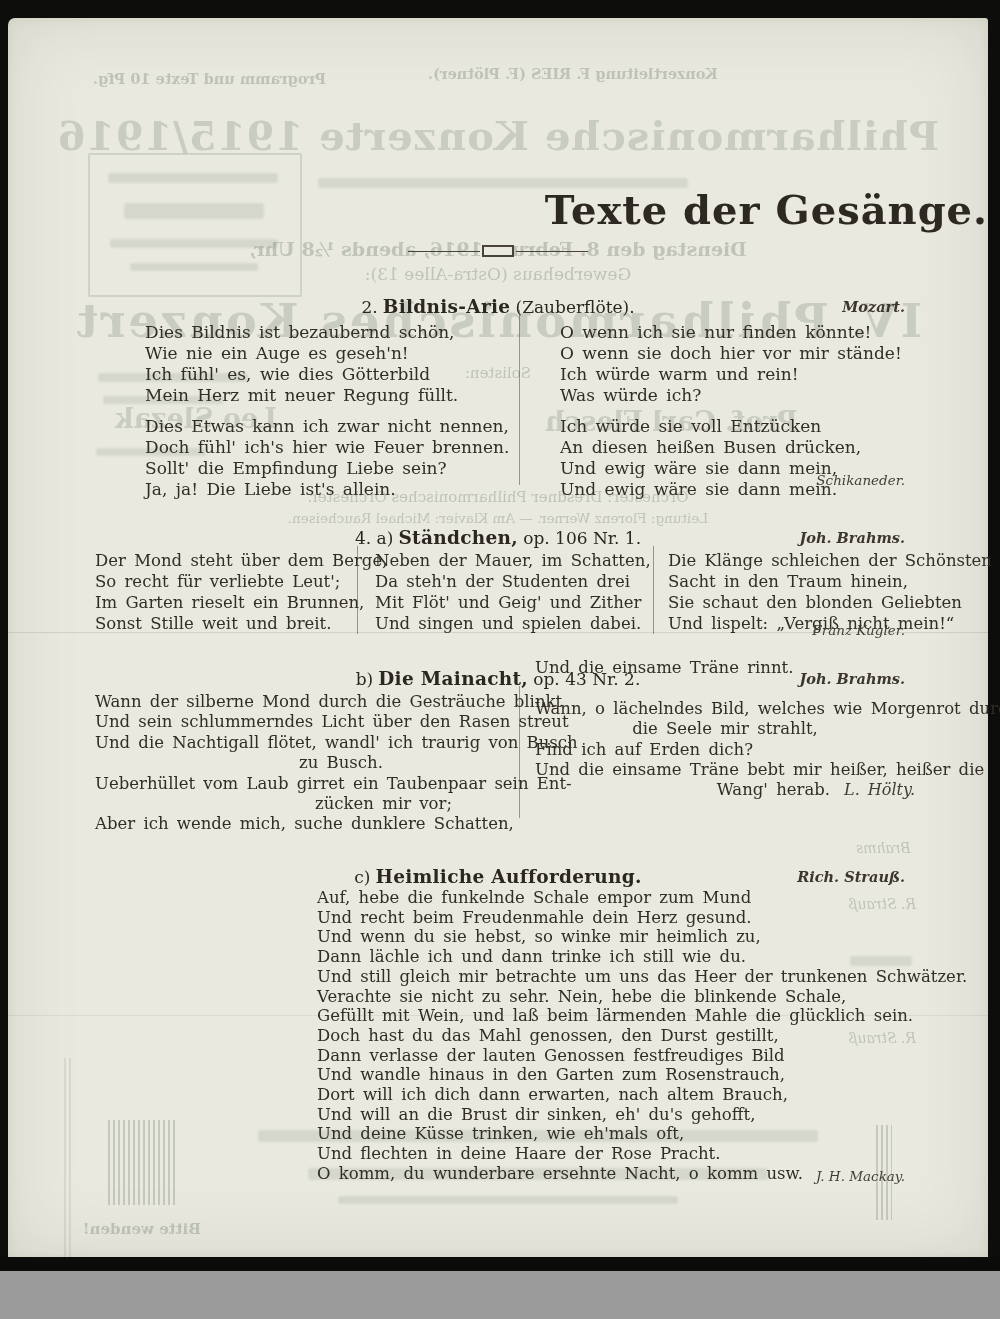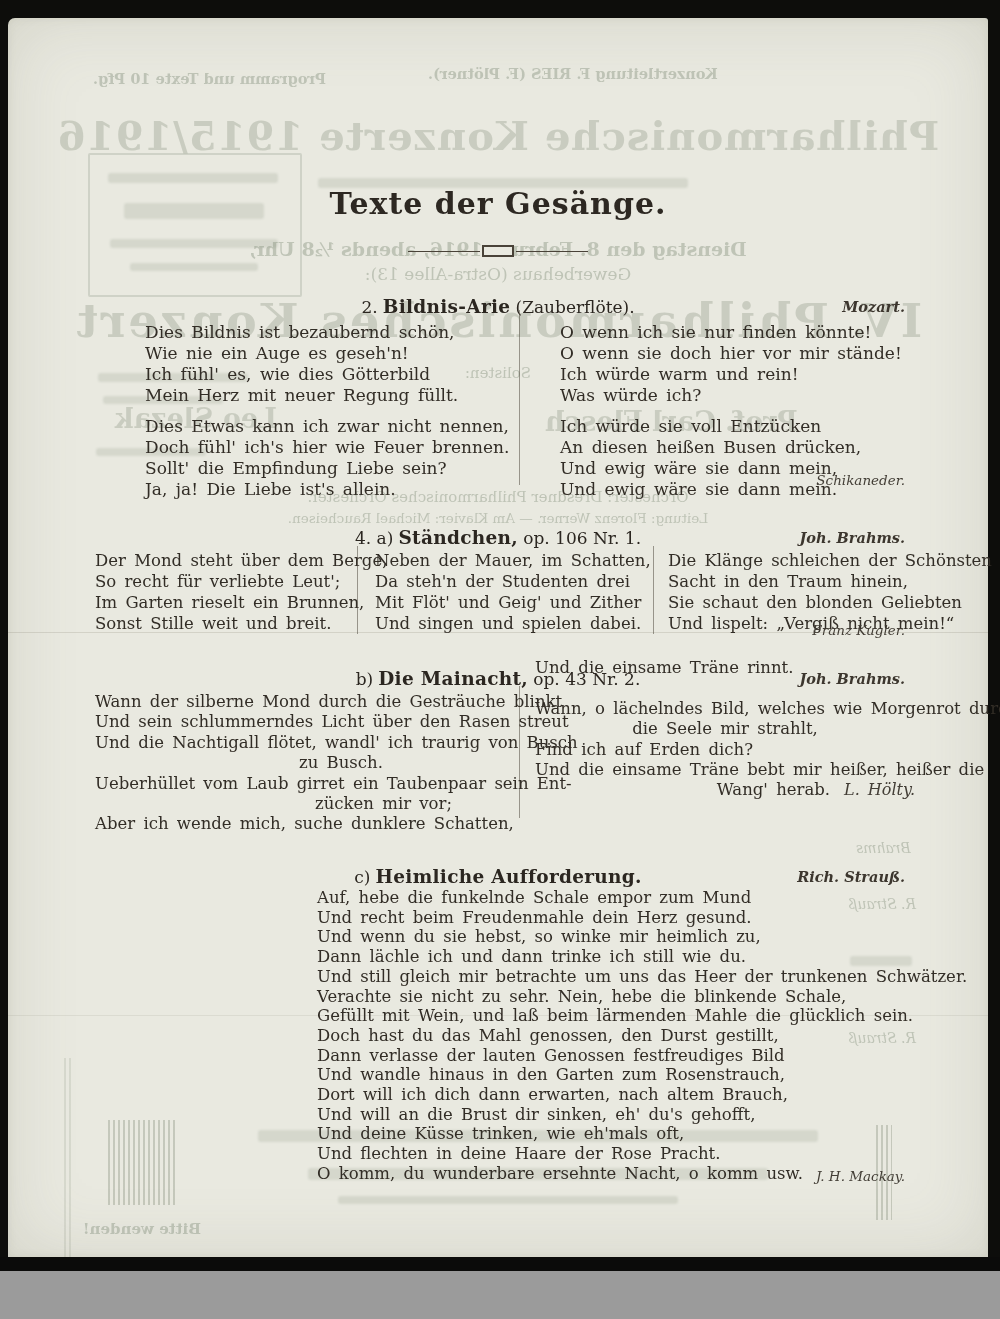--- a/index.html
+++ b/index.html
@@ -17,22 +17,22 @@
   
   .bleed{position:absolute;transform:scaleX(-1);white-space:nowrap;
          color:rgba(128,140,120,.40);filter:blur(.7px);}
   .bleed.center{left:0;width:100%;text-align:center;}
   .bleed.big{color:rgba(128,140,120,.30);}
   .smudge{position:absolute;background:rgba(135,146,125,.20);border-radius:3px;filter:blur(1px);}
   .hatch{position:absolute;background:repeating-linear-gradient(90deg,rgba(120,130,110,.32) 0 2px,transparent 2px 5px);filter:blur(.4px);}
   .adbox{position:absolute;border:2px solid rgba(130,142,122,.25);border-radius:2px;}
   .crease{position:absolute;left:0;width:100%;height:1px;background:rgba(110,105,88,.18);}
   
-  .page-title{position:absolute;top:168px;left:0;width:100%;text-align:center;
-    font-size:30px;font-weight:600;letter-spacing:1px;color:#2d2822;}
+  .page-title{position:absolute;top:168px;left:0;width:100%;text-align:right;
+    font-size:40px;font-weight:600;letter-spacing:1px;color:#2d2822;}
   .ornament{position:absolute;top:227px;left:0;width:100%;display:flex;justify-content:center;align-items:center;}
   .ornament .bar{width:72px;height:1px;background:#494238;}
   .ornament .box{width:28px;height:8px;border:2px solid #494238;background:#e9e9e0;margin:0 2px;}
   .hdr{position:absolute;left:0;width:100%;text-align:center;color:#2b2620;white-space:nowrap;}
   .hdr .pfx,.hdr .opx{font-size:17px;}
   .hdr .ttl{font-weight:700;font-size:18.5px;letter-spacing:.3px;}
   .composer{position:absolute;right:83px;font-style:italic;font-weight:600;font-size:14.5px;color:#3c362e;white-space:nowrap;}
   .poet{position:absolute;right:83px;font-style:italic;font-size:13.5px;color:#433e36;white-space:nowrap;}
   .col{position:absolute;color:#322d26;}
   .vl{white-space:nowrap;word-spacing:3px;}

